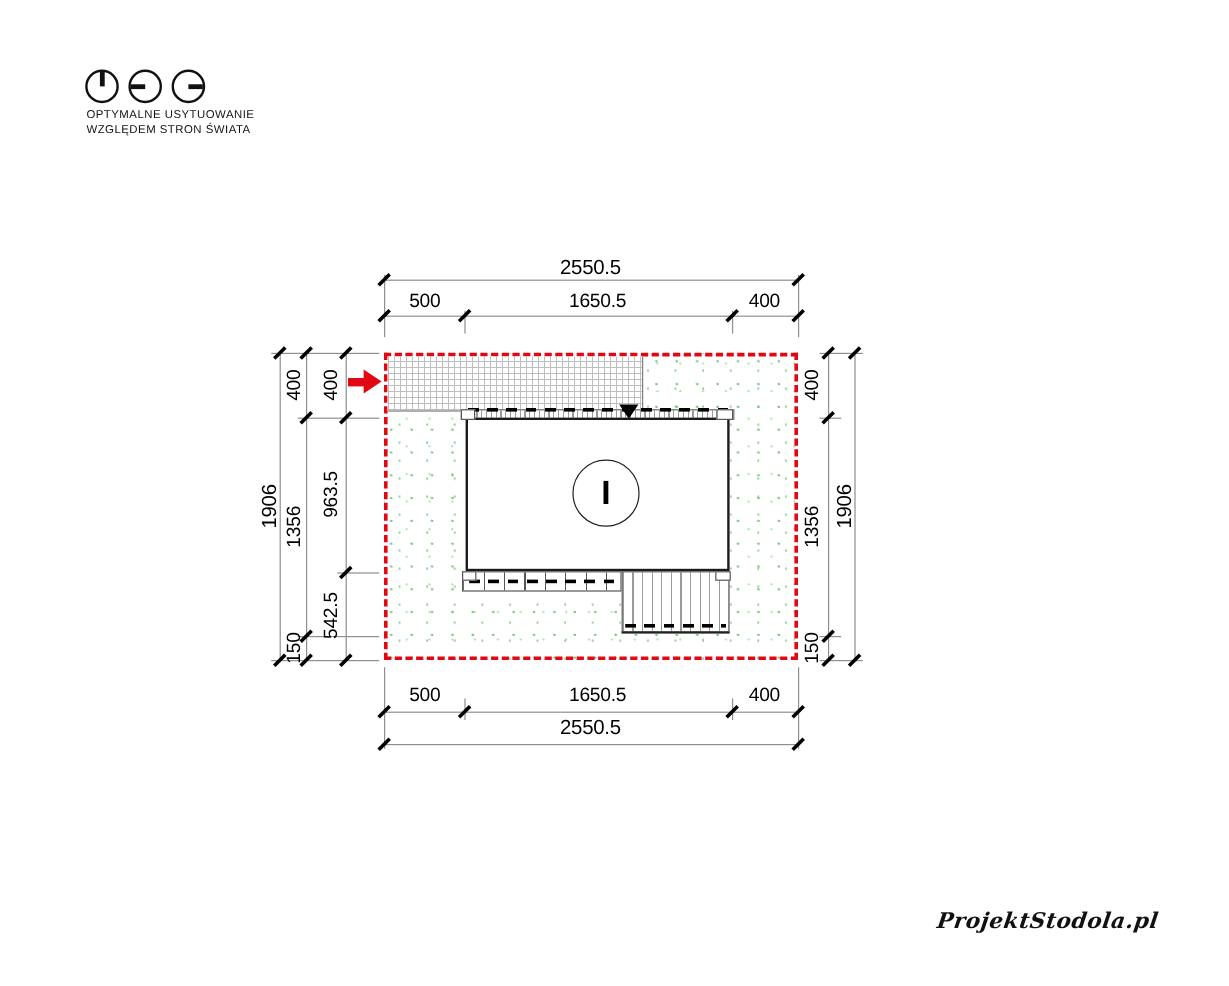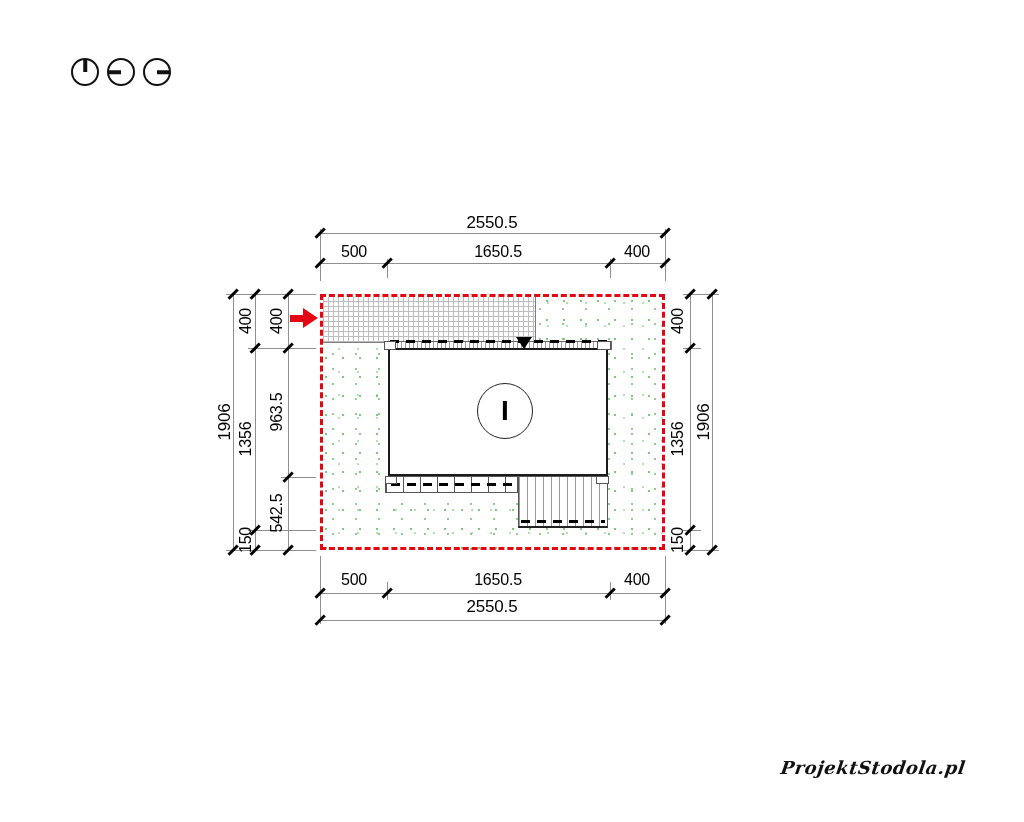--- a/index.html
+++ b/index.html
@@ -74,20 +74,24 @@
   <div class="legend-icons">
     <div class="dial">
         <div class="hand-v"></div>
       </div>
     <div class="dial">
         <div class="hand-l"></div>
       </div>
     <div class="dial">
         <div class="hand-r"></div>
       </div>
+  </div>
+  <div class="legend-caption">
+    <div>OPTYMALNE USYTUOWANIE</div>
+    <div>WZGLĘDEM STRON ŚWIATA</div>
   </div>
 
   <div class="plot"></div>
   <div class="paved"></div>
 
   <div class="roof-band"></div>
   <div class="dash-line" style="left:390px;top:340px;width:218px;"></div>
   <div class="building"></div>
   <div class="notch" style="left:384px;top:341px;width:12px;height:9px;"></div>
   <div class="notch" style="left:597px;top:341px;width:14px;height:9px;"></div>

